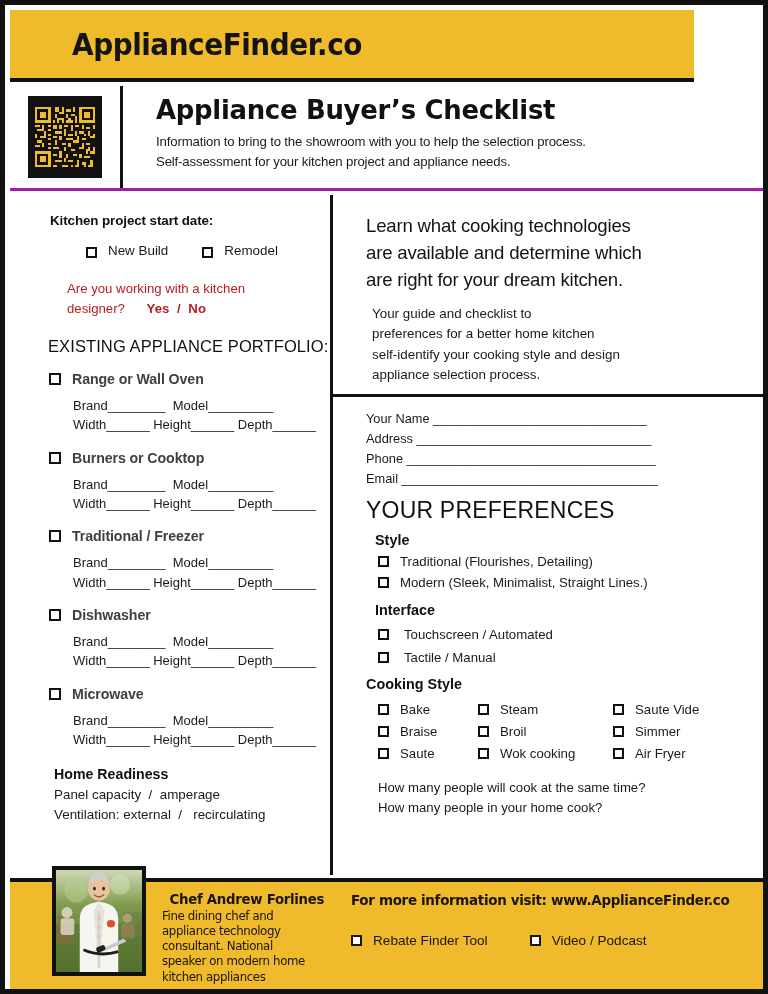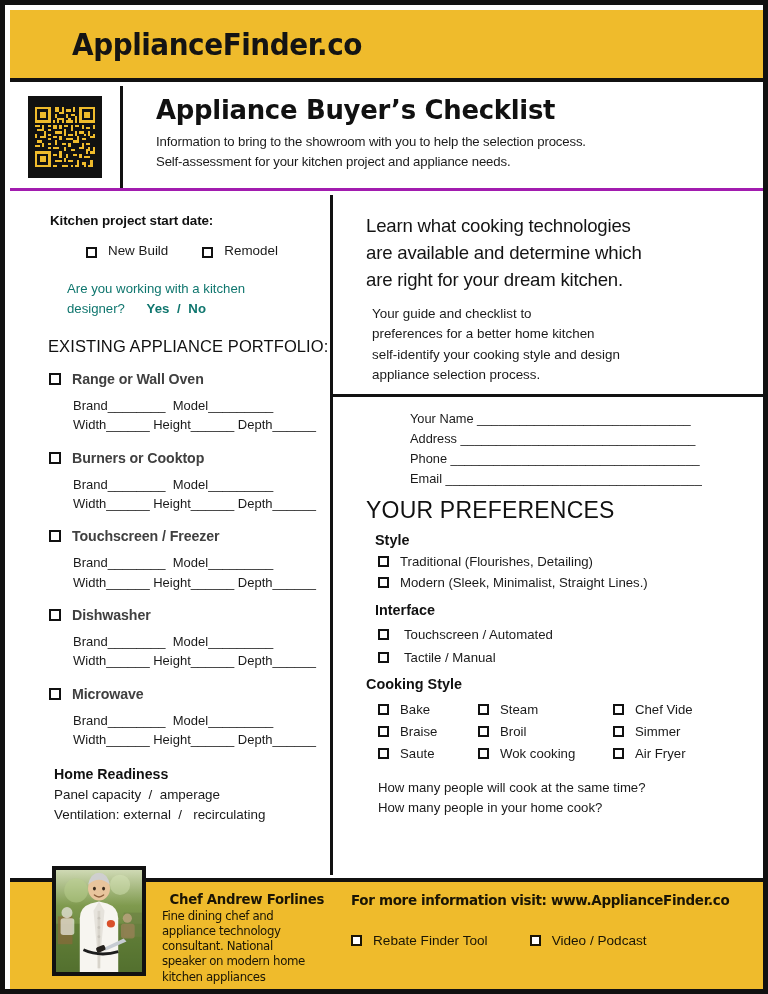--- a/index.html
+++ b/index.html
@@ -19,21 +19,21 @@
     box-sizing: border-box;
     background: #ffffff;
     border: 5px solid #111111;
     overflow: hidden;
   }
 
   
   .brand-bar {
     position: absolute;
     left: 5px; top: 5px;
-    width: 758px;
+    width: 684px;
     height: 72px;
     background: #EFBB2C;
     border-bottom: 4px solid #111111;
     box-sizing: border-box;
     display: flex;
     align-items: center;
   }
   .brand-title {
     margin-left: 62px;
     font-size: 30px;
@@ -132,21 +132,21 @@
     display: flex;
     align-items: flex-end;
     font-size: 13.4px;
     color: #1a1a1a;
   }
   .nb-row .gap { width: 34px; }
   .designer-q {
     margin-top: 21px;
     padding-left: 57px;
     font-size: 13.2px;
-    color: #0f766e;
+    color: #b91c1c;
     line-height: 1.55;
   }
   .designer-q b { font-weight: bold; }
   .portfolio-head {
     margin-top: 17px;
     padding-left: 38px;
     font-size: 16.5px;
     color: #111;
     letter-spacing: 0.1px;
   }
@@ -222,21 +222,20 @@
   .r-rest {
     flex: 1;
     padding: 12px 14px 0 33px;
     box-sizing: border-box;
   }
   .contact-line {
     font-size: 12.8px;
     color: #1a1a1a;
     line-height: 1.56;
     white-space: pre;
-    margin-left: 44px;
   }
   .prefs-head {
     margin-top: 8px;
     font-size: 23px;
     color: #111;
     letter-spacing: 0.2px;
   }
   .sub-head {
     font-size: 14.4px;
     font-weight: bold;
@@ -524,21 +523,21 @@
             <span class="cb cb-lg"></span>
             <span>Burners or Cooktop</span>
           </div>
           <div class="appl-lines"><span>Brand________  Model_________</span>
 <span>Width______ Height______ Depth______</span></div>
         </div>
 
         <div class="appl-item">
           <div class="appl-head">
             <span class="cb cb-lg"></span>
-            <span>Touchscreen / Freezer</span>
+            <span>Traditional / Freezer</span>
           </div>
           <div class="appl-lines"><span>Brand________  Model_________</span>
 <span>Width______ Height______ Depth______</span></div>
         </div>
 
         <div class="appl-item">
           <div class="appl-head">
             <span class="cb cb-lg"></span>
             <span>Dishwasher</span>
           </div>
@@ -613,21 +612,21 @@
           <div class="cook-cell">
             <span class="cb"></span>
             <span>Bake</span>
           </div>
           <div class="cook-cell">
             <span class="cb"></span>
             <span>Steam</span>
           </div>
           <div class="cook-cell">
             <span class="cb"></span>
-            <span>Chef Vide</span>
+            <span>Saute Vide</span>
           </div>
 
           <div class="cook-cell">
             <span class="cb"></span>
             <span>Braise</span>
           </div>
           <div class="cook-cell">
             <span class="cb"></span>
             <span>Broil</span>
           </div>

